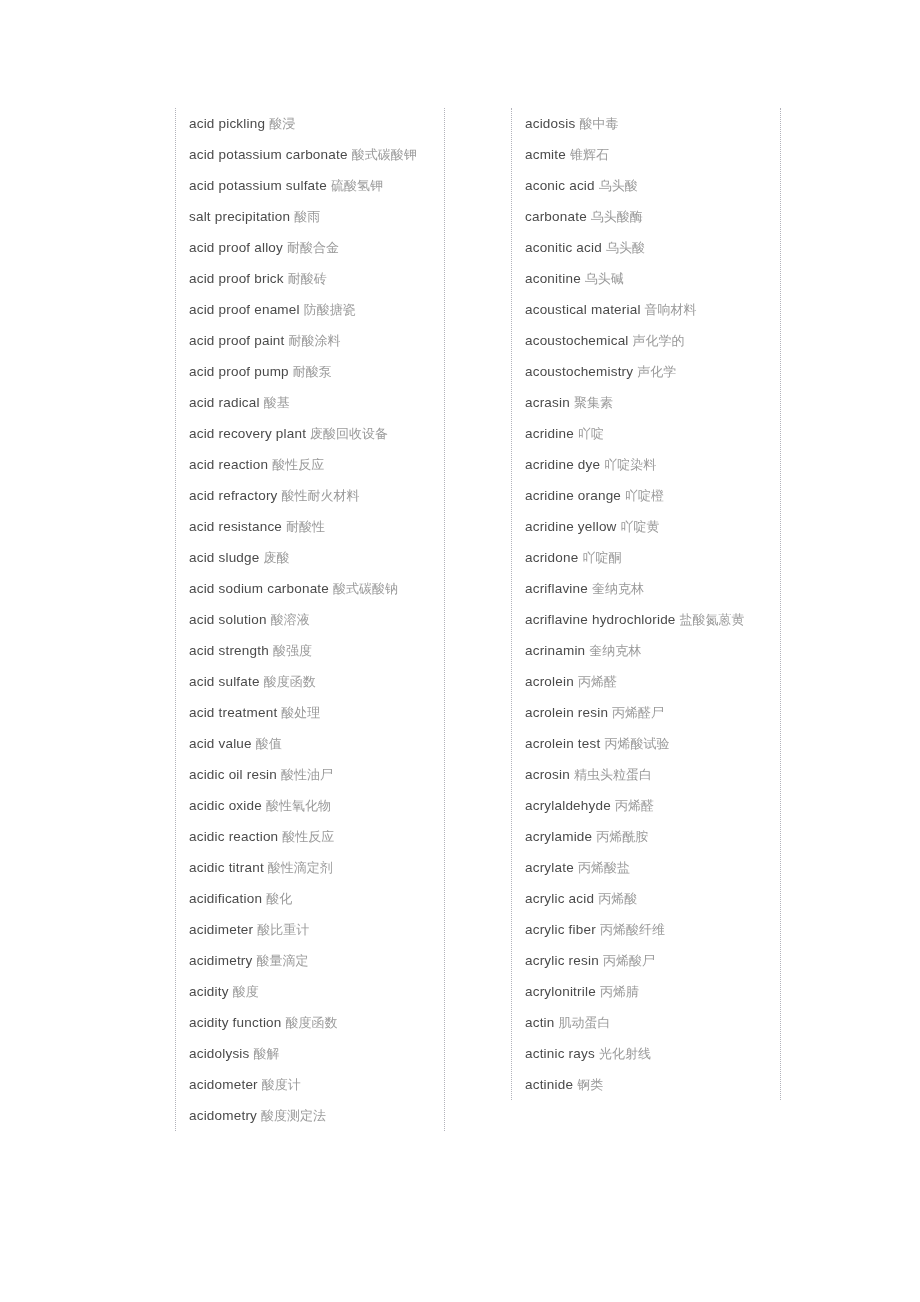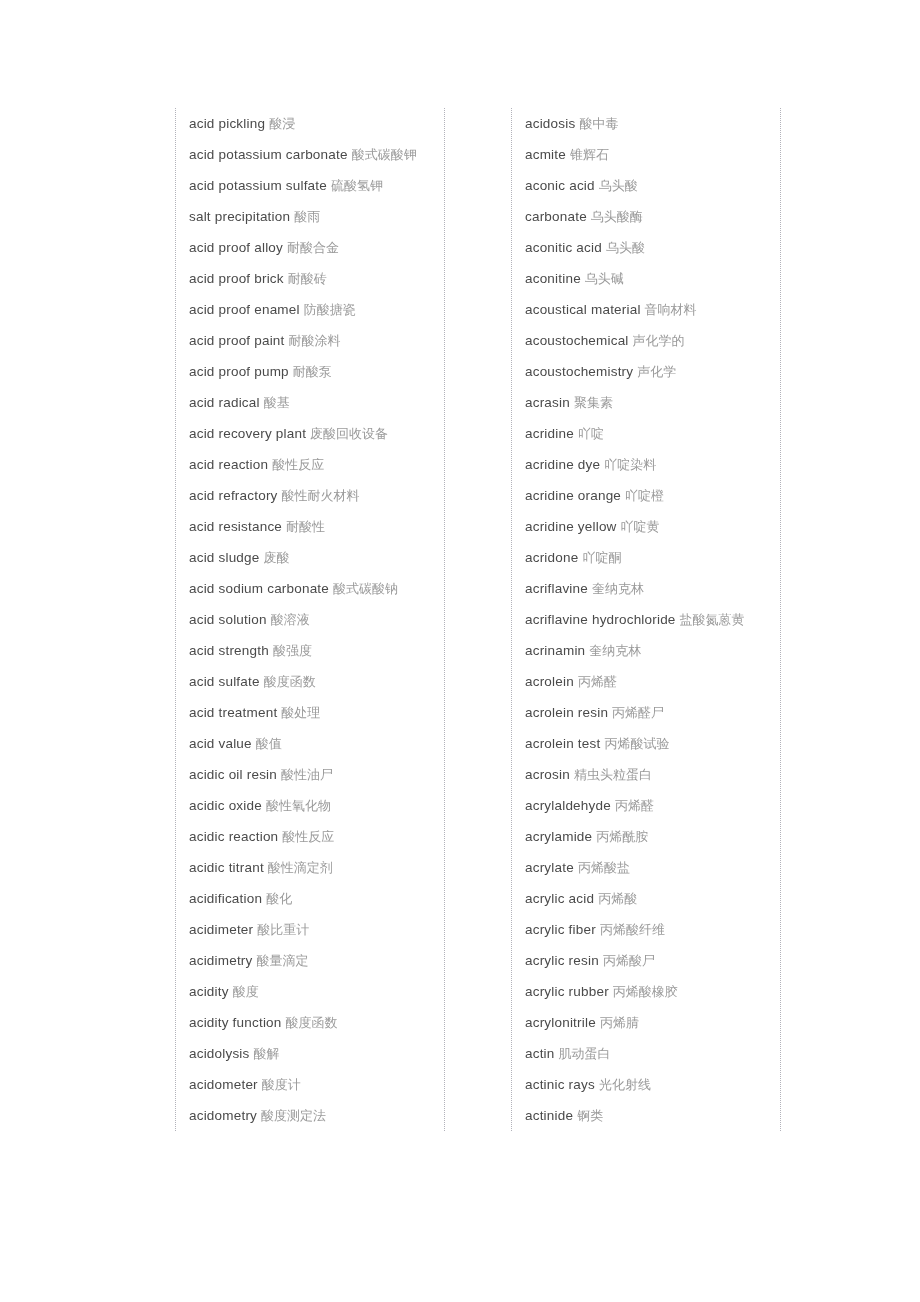--- a/index.html
+++ b/index.html
@@ -138,21 +138,20 @@
         <div class="entry"><span class="term">acrolein</span><span class="gloss">丙烯醛</span></div>
         <div class="entry"><span class="term">acrolein  resin</span><span class="gloss">丙烯醛尸</span></div>
         <div class="entry"><span class="term">acrolein  test</span><span class="gloss">丙烯酸试验</span></div>
         <div class="entry"><span class="term">acrosin</span><span class="gloss">精虫头粒蛋白</span></div>
         <div class="entry"><span class="term">acrylaldehyde</span><span class="gloss">丙烯醛</span></div>
         <div class="entry"><span class="term">acrylamide</span><span class="gloss">丙烯酰胺</span></div>
         <div class="entry"><span class="term">acrylate</span><span class="gloss">丙烯酸盐</span></div>
         <div class="entry"><span class="term">acrylic  acid</span><span class="gloss">丙烯酸</span></div>
         <div class="entry"><span class="term">acrylic  fiber</span><span class="gloss">丙烯酸纤维</span></div>
         <div class="entry"><span class="term">acrylic  resin</span><span class="gloss">丙烯酸尸</span></div>
-        <div class="entry"><span class="term">acrylic  rubber</span><span class="gloss">丙烯酸橡胶</span></div>
         <div class="entry"><span class="term">acrylonitrile</span><span class="gloss">丙烯腈</span></div>
         <div class="entry"><span class="term">actin</span><span class="gloss">肌动蛋白</span></div>
         <div class="entry"><span class="term">actinic  rays</span><span class="gloss">光化射线</span></div>
         <div class="entry"><span class="term">actinide</span><span class="gloss">锕类</span></div>
       </div>
 
   </div>
 </div>
 
 </body></html>

